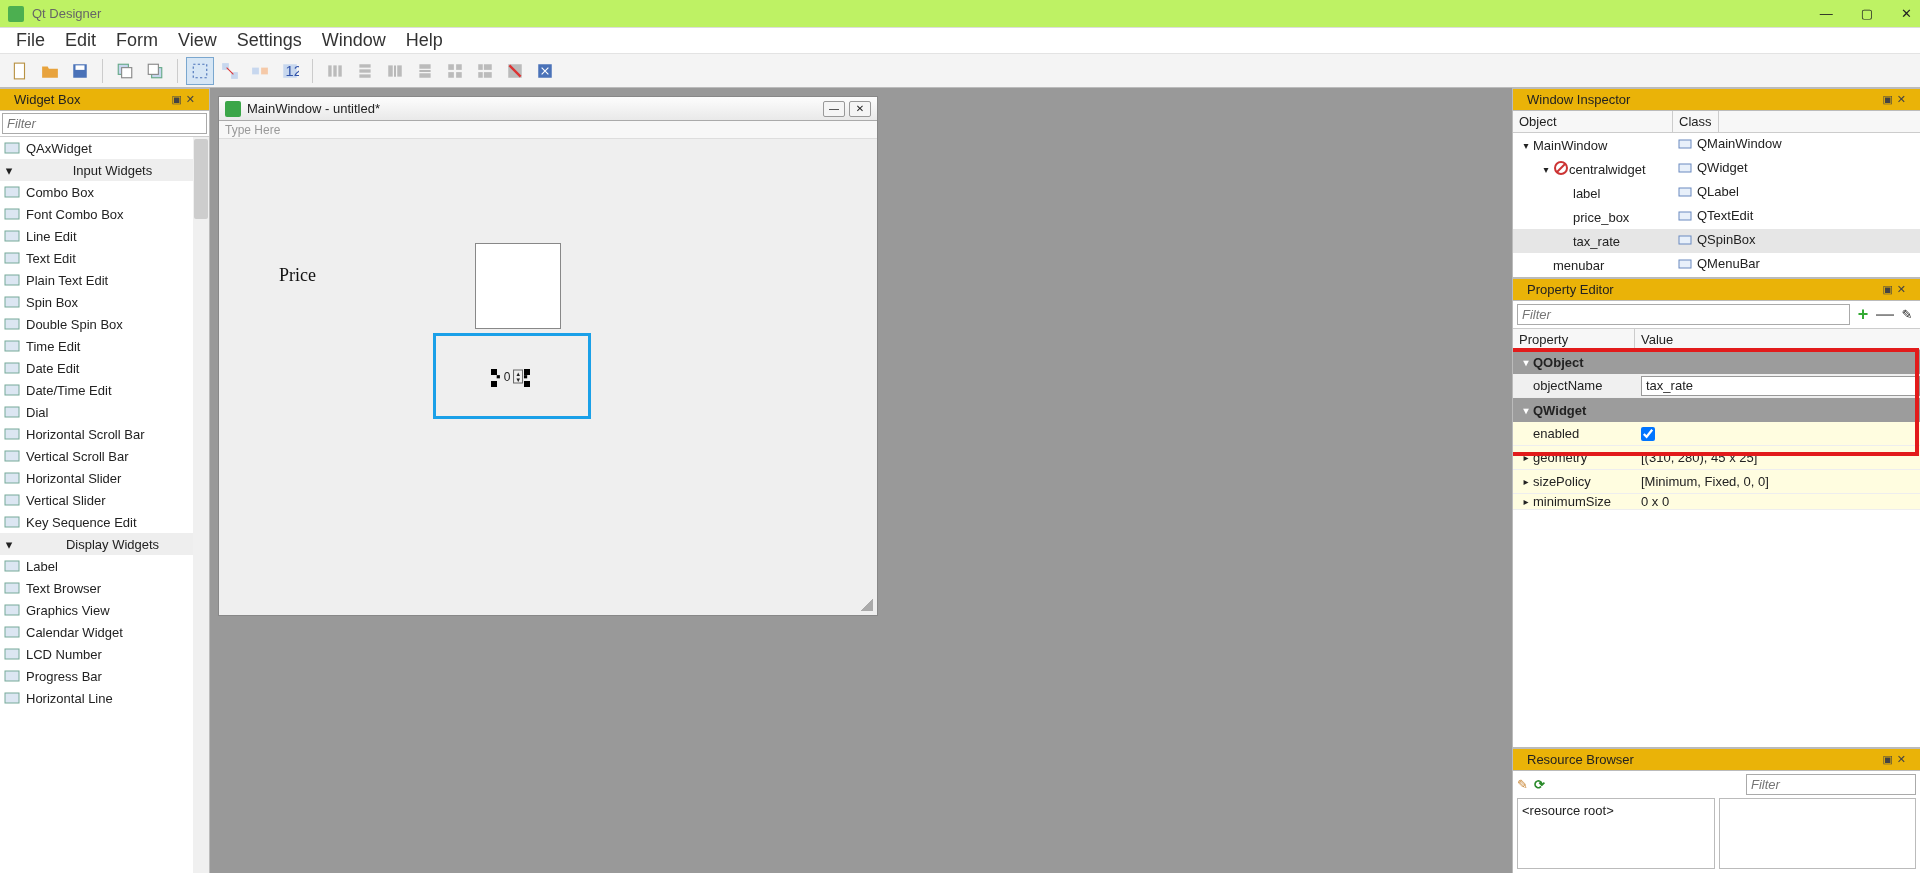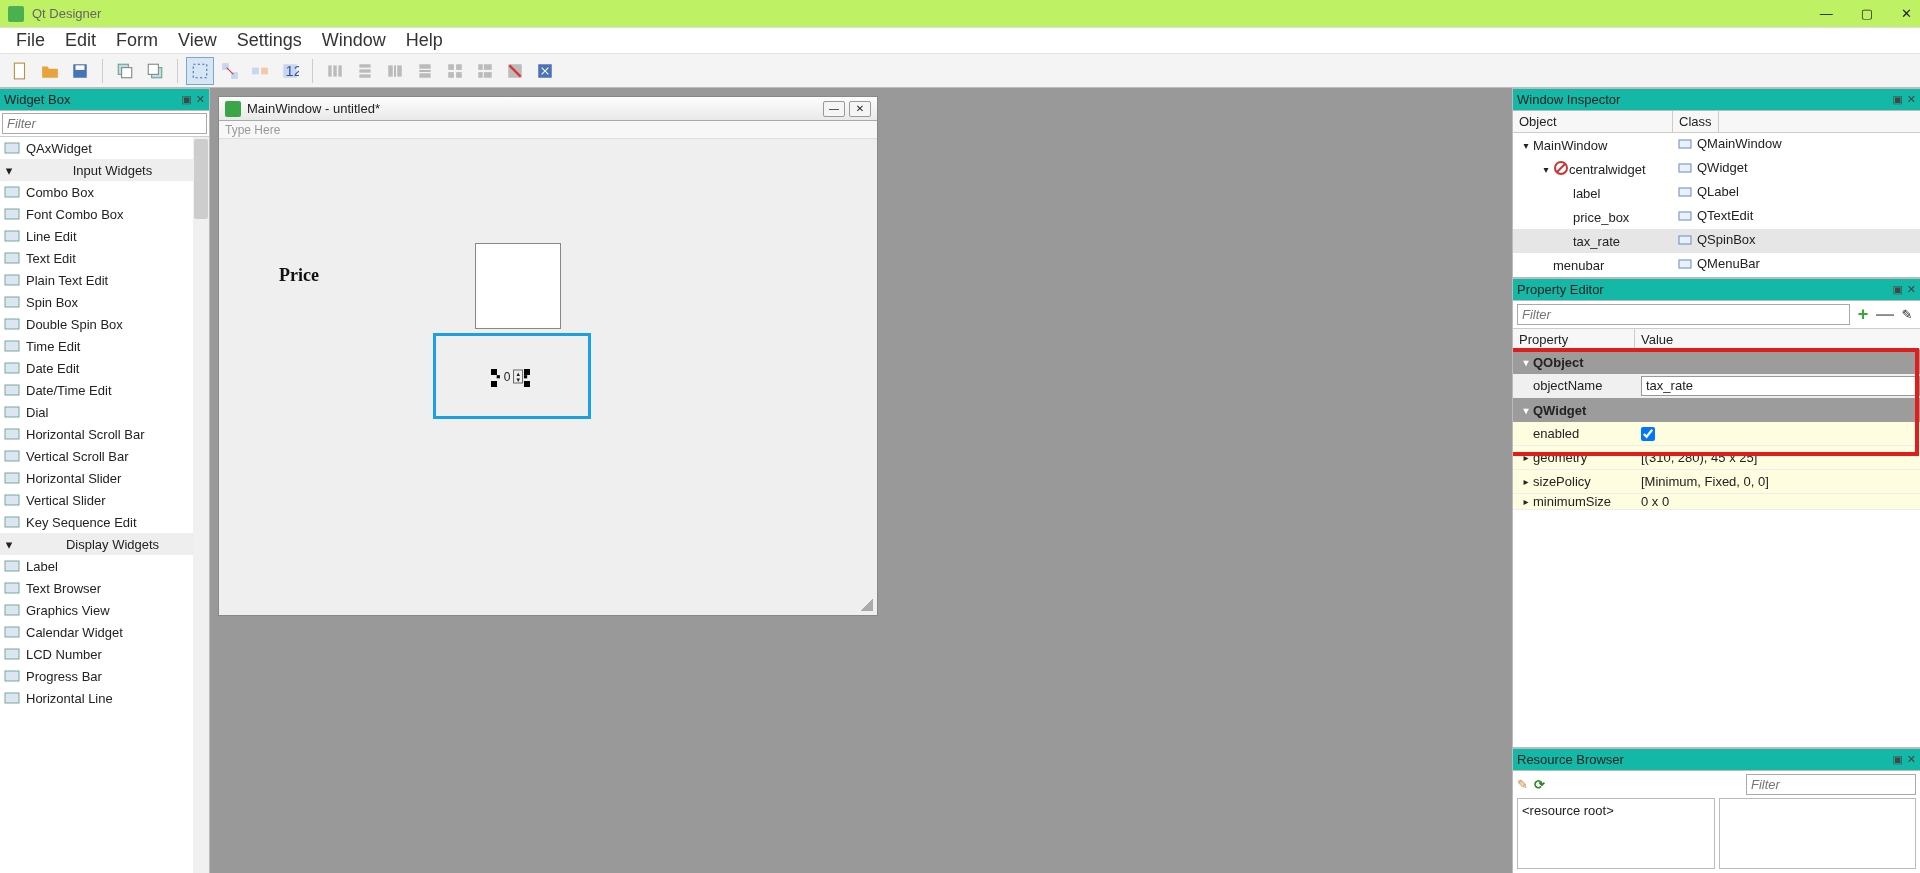--- a/index.html
+++ b/index.html
@@ -14,21 +14,21 @@
 .menubar{height:26px;background:#fff;display:flex;align-items:center;padding:0 6px;border-bottom:1px solid #e3e3e3}
 .menubar span{padding:3px 10px;cursor:pointer;font-size:18px;color:#333}
 
 .toolbar{height:34px;background:#f4f4f4;border-bottom:1px solid #bbb;display:flex;align-items:center;padding:0 6px;gap:2px}
 .toolbar .sep{width:1px;height:24px;background:#ccc;margin:0 6px}
 .tbtn{width:28px;height:28px;display:flex;align-items:center;justify-content:center;cursor:pointer;position:relative}
 .tbtn svg{width:18px;height:18px}
 .tbtn.active{background:#d6e6f5;border:1px solid #7aa7cf}
 
 .main{display:flex;height:calc(873px - 28px - 26px - 34px)}
-.panel-title{background:#14b8a6;border:1px solid #bbb;border-left:none;border-right:none;padding:3px 4px;font-size:13px;color:#333;display:flex;align-items:center}
+.panel-title{background:#eab308;border:1px solid #bbb;border-left:none;border-right:none;padding:3px 14px;font-size:13px;color:#333;display:flex;align-items:center}
 .panel-title .pin,.panel-title .close{margin-left:4px;cursor:pointer;color:#444;font-size:11px}
 .panel-title .spacer{flex:1}
 
 .widgetbox{width:210px;background:#fff;border-right:1px solid #bbb;display:flex;flex-direction:column}
 .filter-input{border:1px solid #aaa;padding:2px 4px;margin:2px 2px 0 2px;width:calc(100% - 4px);font-style:italic;color:#888;height:21px}
 .wb-list{flex:1;overflow:hidden;position:relative;border-top:1px solid #ccc;margin-top:2px}
 .wb-row{display:flex;align-items:center;height:22px;padding-left:4px;cursor:pointer}
 .wb-row .ico{width:16px;height:16px;margin-right:6px;flex-shrink:0}
 .wb-cat{background:#eee;font-weight:500;display:flex;align-items:center;height:22px;padding-left:2px}
 .wb-cat .chev{width:14px;text-align:center}
@@ -36,21 +36,21 @@
 .wb-thumb{position:absolute;right:1px;top:2px;width:14px;height:80px;background:#cdcdcd;border-radius:2px}
 
 .canvas-area{flex:1;background:#999;position:relative}
 .design-window{position:absolute;left:8px;top:8px;width:660px;height:520px;background:#efefef;border:1px solid #888}
 .dw-title{height:24px;background:linear-gradient(#fdfdfd,#e9e9e9);border-bottom:1px solid #aaa;display:flex;align-items:center;padding:0 6px}
 .dw-title .qt-ic{width:16px;height:16px;background:#3ba648;margin-right:6px;border-radius:2px}
 .dw-title .wc{margin-left:auto;display:flex;gap:4px}
 .dw-title .wc span{width:22px;height:16px;border:1px solid #999;background:#f5f5f5;display:flex;align-items:center;justify-content:center;font-size:10px;cursor:pointer;border-radius:2px}
 .dw-menuhint{height:18px;padding:2px 6px;color:#999;font-size:12px;background:#f7f7f7;border-bottom:1px solid #ddd}
 .dw-body{position:relative;height:calc(100% - 42px);background:#efefef;background-image:radial-gradient(#bbb 0.6px,transparent 0.6px);background-size:8px 8px}
-.lbl-price{position:absolute;left:60px;top:126px;font-weight:700;font-size:18px;color:#111;font-family:Georgia,serif}
+.lbl-price{position:absolute;left:60px;top:126px;font-weight:400;font-size:18px;color:#111;font-family:Georgia,serif}
 .white-box{position:absolute;left:256px;top:104px;width:86px;height:86px;background:#fff;border:1px solid #888}
 .sel-box{position:absolute;left:214px;top:194px;width:158px;height:86px;border:3px solid #1aa0e8;background:rgba(255,255,255,0)}
 .spin-mini{position:absolute;left:50%;top:50%;transform:translate(-50%,-50%);display:flex;align-items:center}
 .spin-mini .val{font-size:12px;padding:0 3px}
 .spin-mini .arr{width:10px;height:14px;border:1px solid #666;display:flex;flex-direction:column}
 .spin-mini .arr div{flex:1;display:flex;align-items:center;justify-content:center;font-size:6px;line-height:1}
 .handle{position:absolute;width:6px;height:6px;background:#000}
 .res-grip{position:absolute;right:4px;bottom:4px;width:12px;height:12px;background:linear-gradient(135deg,transparent 50%,#aaa 50%)}
 
 .rightcol{width:408px;background:#fff;border-left:1px solid #bbb;display:flex;flex-direction:column}

